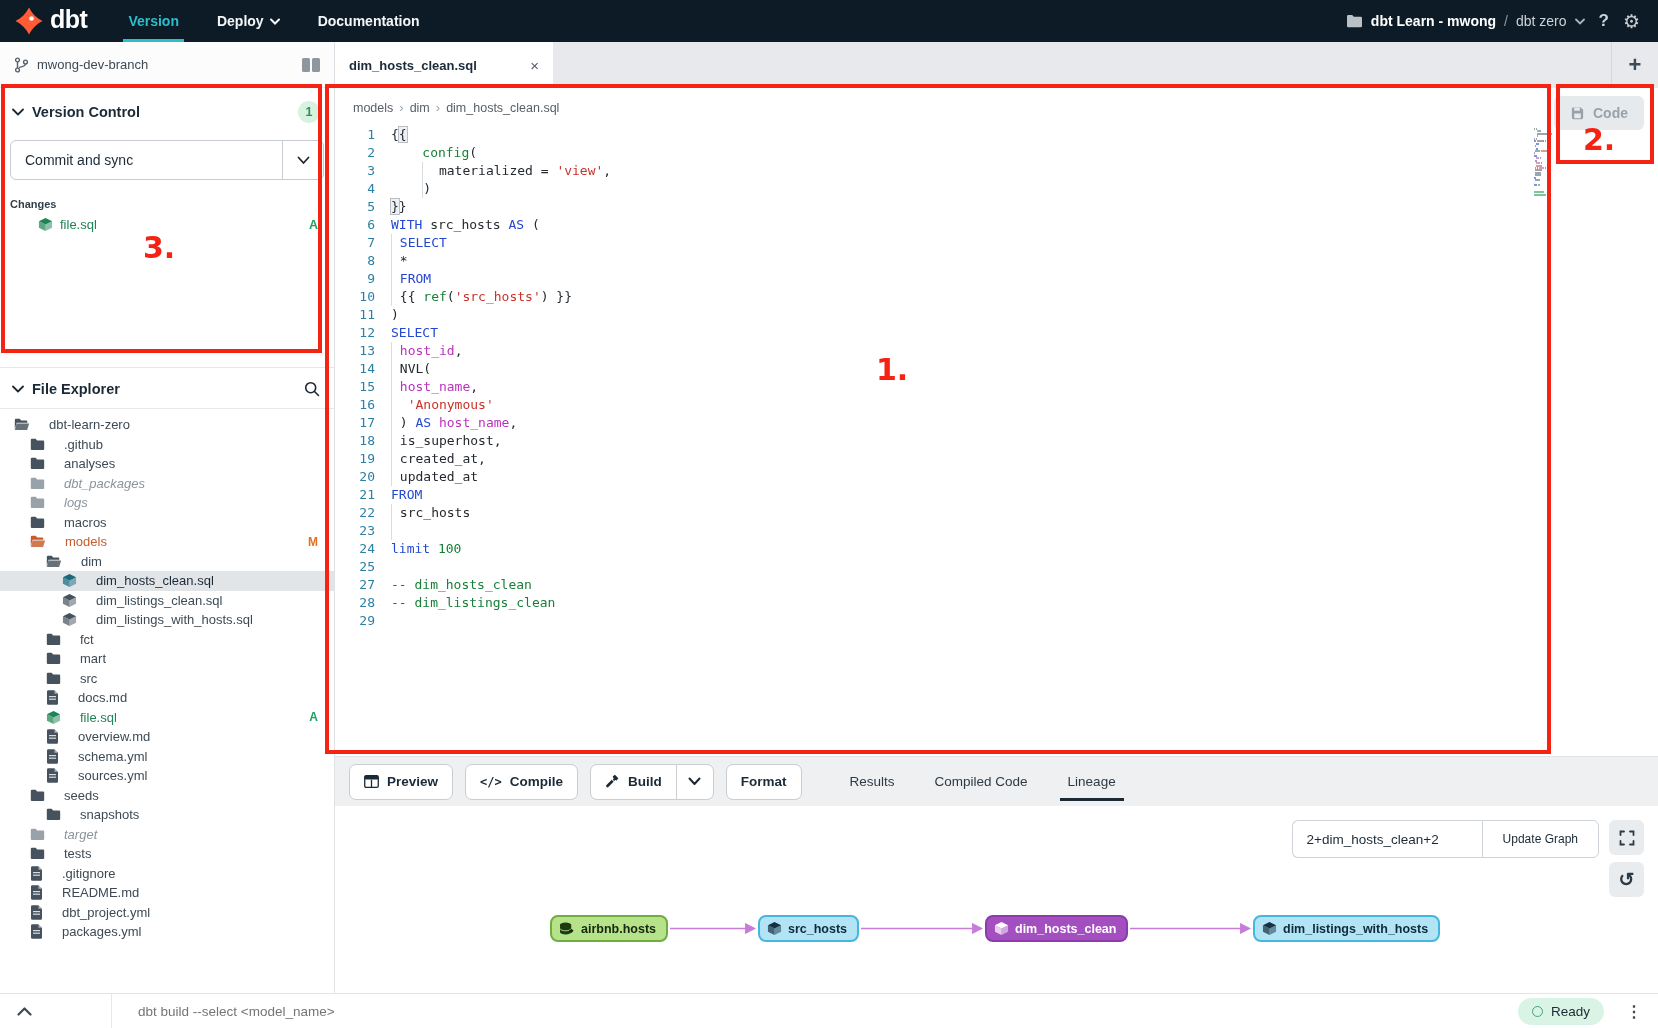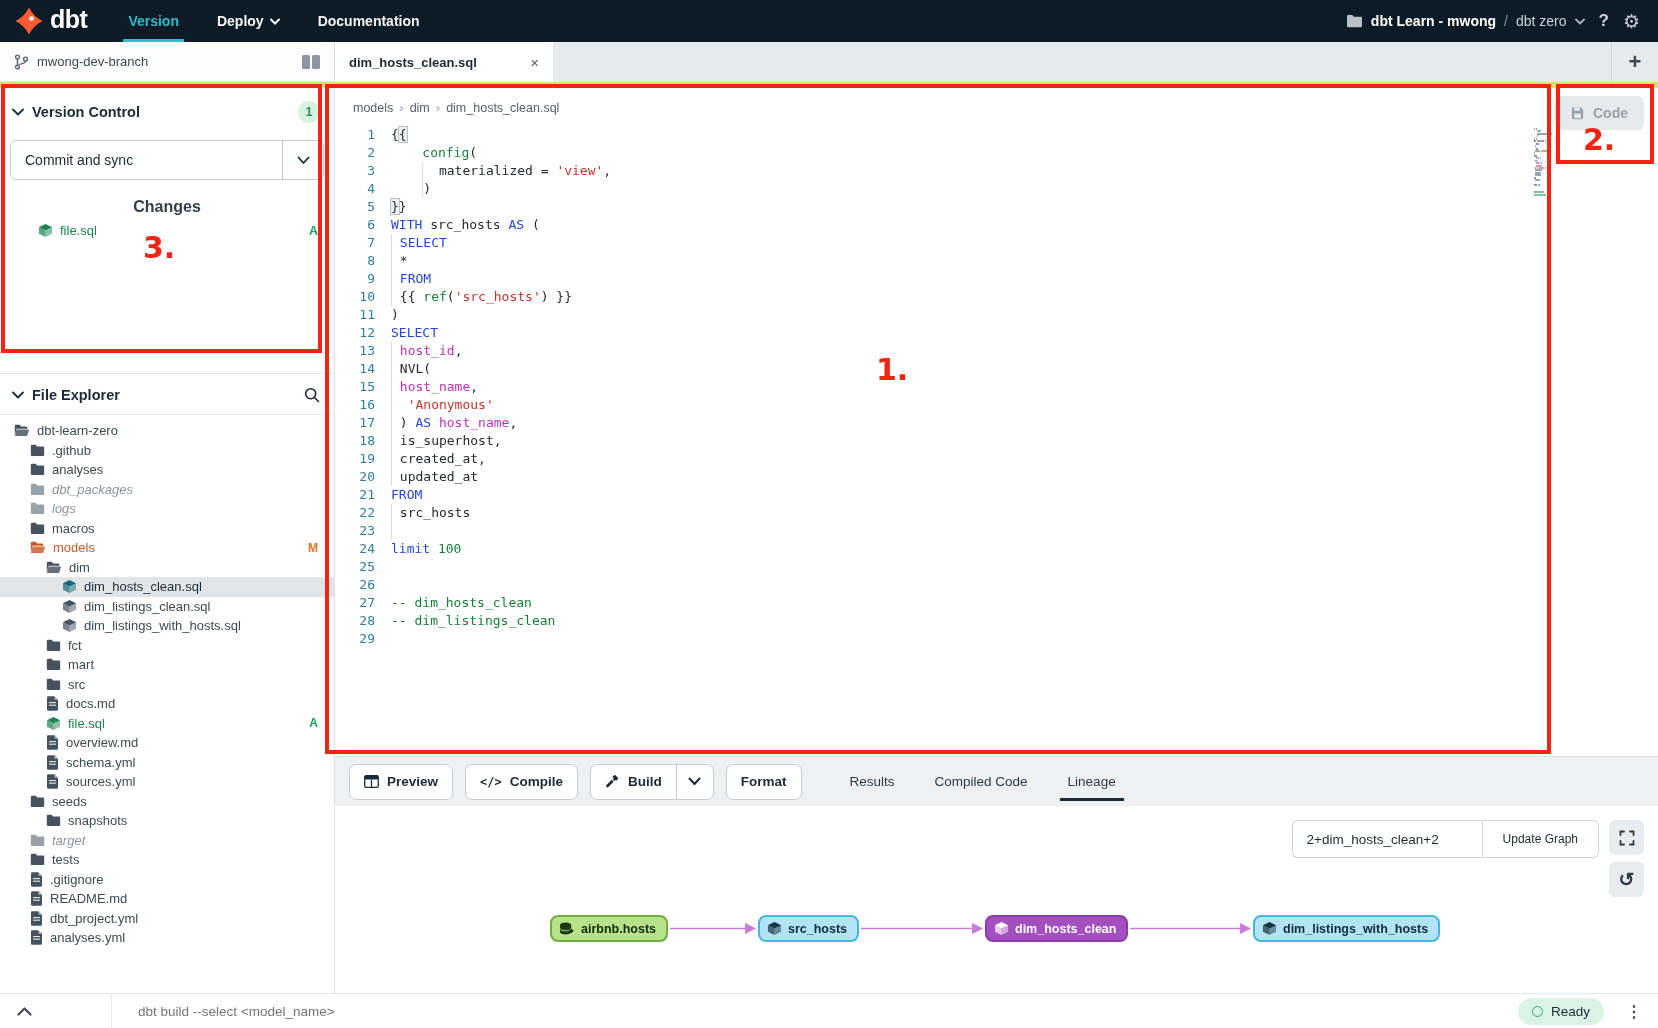--- a/index.html
+++ b/index.html
@@ -17,43 +17,43 @@
   .nav-item.active::after{content:"";position:absolute;left:10px;right:10px;bottom:0;height:3px;background:#2dbecd;}
   .nav-right{margin-left:auto;display:flex;align-items:center;gap:14px;padding-right:18px;}
   .acct{display:flex;align-items:center;gap:8px;font-size:14px;}
   .acct .proj{color:#fff;font-weight:bold;}
   .acct .sep{color:#8d98a1;}
   .acct .env{color:#ccd3d9;}
   .nav-help{color:#ced4da;font-weight:bold;font-size:17px;}
   .nav-gear{color:#c6ccd2;font-size:19px;line-height:1;}
 
   
-  .subbar{position:absolute;left:0;top:42px;right:0;height:40px;display:flex;}
+  .subbar{position:absolute;left:0;top:42px;right:0;height:46px;display:flex;}
   .branchbar{width:335px;background:#fcfcfd;border-bottom:1px solid #e6e9ec;border-right:1px solid #dcdfe3;display:flex;align-items:center;gap:8px;padding:0 14px;box-sizing:border-box;}
   .branch-name{font-size:13px;color:#3d4a55;flex:1;}
   .tabstrip{flex:1;background:#e7e9ec;display:flex;align-items:stretch;}
   .tab{width:218px;background:#fff;display:flex;align-items:center;padding:0 14px;box-sizing:border-box;font-size:13px;font-weight:bold;color:#1b2a36;}
   .tab-close{margin-left:auto;color:#57606a;font-size:15px;font-weight:normal;cursor:pointer;}
   .newtab{margin-left:auto;width:46px;display:flex;align-items:center;justify-content:center;border-left:1px solid #d4d8dc;color:#3d4a55;font-size:22px;font-weight:bold;cursor:pointer;}
 
   
   .sidebar{position:absolute;left:0;top:88px;width:335px;bottom:34px;background:#fff;border-right:1px solid #dfe3e6;box-sizing:border-box;overflow:hidden;}
   .sec-head{display:flex;align-items:center;gap:8px;padding:13px 14px 11px 12px;font-weight:bold;font-size:14.5px;color:#1b2a36;}
   .sec-head .grow{flex:1;}
   .vc-badge{width:22px;height:22px;border-radius:50%;background:#d8f2e0;color:#2f8f57;font-size:12.5px;font-weight:bold;display:flex;align-items:center;justify-content:center;}
   .commit-btn{margin:6px 10px 10px 10px;height:38px;border:1px solid #c6ccd2;border-radius:6px;background:#fff;display:flex;align-items:stretch;overflow:hidden;}
   .commit-label{flex:1;display:flex;align-items:center;padding-left:14px;font-size:14px;color:#1b2a36;cursor:pointer;}
   .commit-caret{width:40px;border-left:1px solid #c6ccd2;display:flex;align-items:center;justify-content:center;cursor:pointer;}
-  .changes-label{padding:8px 10px 4px 10px;font-size:16px;font-weight:bold;color:#333f48;text-align:center;}
+  .changes-label{padding:8px 10px 4px 10px;font-size:11px;font-weight:bold;color:#333f48;}
   .change-row{display:flex;align-items:center;gap:7px;padding:3px 16px 3px 38px;font-size:13px;color:#1e8455;position:relative;}
   .change-status{position:absolute;right:16px;font-weight:bold;color:#19a35f;font-size:12.5px;}
   .fe-sec{border-top:1px solid #e4e7ea;margin-top:132px;}
   .fe-head{border-bottom:1px solid #e8ebee;}
   .tree{padding-top:6px;font-size:13px;color:#3d4a55;}
-  .tree-row{display:flex;align-items:center;gap:7px;height:19.5px;position:relative;cursor:pointer;}
+  .tree-row{display:flex;align-items:center;gap:19px;height:19.5px;position:relative;cursor:pointer;}
   .tree-row.selected{background:#e2e5e8;}
   .tree-row .lbl{white-space:nowrap;}
   .tree-row.muted .lbl{color:#8b949c;font-style:italic;}
   .tree-row.orange .lbl{color:#c75b2b;}
   .tree-row.green .lbl{color:#1e8455;}
   .tree-row.selected .lbl{color:#1b2a36;}
   .tree-badge{position:absolute;right:16px;font-weight:bold;font-size:12px;}
   .tree-badge.M{color:#e8701f;} .tree-badge.A{color:#19a35f;}
   .ticon{flex:none;display:flex;}
 
@@ -489,21 +489,21 @@
         </div>
         <div class="tree-row" style="padding-left: 30px;">
           <span class="ticon">
             <svg width="13" height="15" viewBox="0 0 13 15">
               <path d="M1 1.5 a1.2 1.2 0 0 1 1.2 -1.2 h6.3 L12 3.8 v9.7 a1.2 1.2 0 0 1 -1.2 1.2 h-8.6 A1.2 1.2 0 0 1 1 13.5 z" fill="#46525d"></path>
               <path d="M8.5 0.3 V3.8 H12" fill="#fff" fill-opacity="0.55"></path>
               <rect x="3" y="6" width="7" height="1.2" fill="#fff" fill-opacity="0.8"></rect>
               <rect x="3" y="8.6" width="7" height="1.2" fill="#fff" fill-opacity="0.8"></rect>
             </svg>
           </span>
-          <span class="lbl">analyses.yml</span>
+          <span class="lbl">packages.yml</span>
         </div>
       </div>
   </div>
 
   <div class="editorcol">
     <div class="breadcrumb">
       <span>models</span>
       <span class="crumb-sep">›</span>
       <span>dim</span>
       <span class="crumb-sep">›</span>
@@ -538,21 +538,20 @@
         <div class="cl"><span class="ln">16</span><span><span class="tok-g"></span><span class="tok-d">  </span><span class="tok-s">'Anonymous'</span></span></div>
         <div class="cl"><span class="ln">17</span><span><span class="tok-g"></span><span class="tok-d"> ) </span><span class="tok-k">AS</span><span class="tok-d"> </span><span class="tok-v">host_name</span><span class="tok-d">,</span></span></div>
         <div class="cl"><span class="ln">18</span><span><span class="tok-g"></span><span class="tok-d"> is_superhost,</span></span></div>
         <div class="cl"><span class="ln">19</span><span><span class="tok-g"></span><span class="tok-d"> created_at,</span></span></div>
         <div class="cl"><span class="ln">20</span><span><span class="tok-g"></span><span class="tok-d"> updated_at</span></span></div>
         <div class="cl"><span class="ln">21</span><span><span class="tok-k">FROM</span></span></div>
         <div class="cl"><span class="ln">22</span><span><span class="tok-g"></span><span class="tok-d"> src_hosts</span></span></div>
         <div class="cl"><span class="ln">23</span><span><span class="tok-g"></span></span></div>
         <div class="cl"><span class="ln">24</span><span><span class="tok-k">limit</span><span class="tok-d"> </span><span class="tok-n2">100</span></span></div>
         <div class="cl"><span class="ln">25</span><span></span></div>
-        <div class="cl"><span class="ln">26</span><span></span></div>
         <div class="cl"><span class="ln">27</span><span><span class="tok-c">-- dim_hosts_clean</span></span></div>
         <div class="cl"><span class="ln">28</span><span><span class="tok-c">-- dim_listings_clean</span></span></div>
         <div class="cl"><span class="ln">29</span><span></span></div>
       </div>
     <div class="minimap" id="minimap">
         <div class="mm-line"><span class="mm-seg" style="width: 1px; background: rgb(154, 165, 173);"></span><span class="mm-seg" style="width: 1px; background: rgb(154, 165, 173);"></span></div>
         <div class="mm-line"><span class="mm-seg" style="width: 2.2px;"></span><span class="mm-seg" style="width: 3.3px; background: rgb(127, 196, 154);"></span><span class="mm-seg" style="width: 1px; background: rgb(154, 165, 173);"></span></div>
         <div class="mm-line"><span class="mm-seg" style="width: 2.2px;"></span><span class="mm-seg" style="width: 0px;"></span><span class="mm-seg" style="width: 9.35px; background: rgb(154, 165, 173);"></span><span class="mm-seg" style="width: 3.3px; background: rgb(224, 154, 149);"></span><span class="mm-seg" style="width: 1px; background: rgb(154, 165, 173);"></span></div>
         <div class="mm-line"><span class="mm-seg" style="width: 2.2px;"></span><span class="mm-seg" style="width: 0px;"></span><span class="mm-seg" style="width: 1px; background: rgb(154, 165, 173);"></span></div>
         <div class="mm-line"><span class="mm-seg" style="width: 1px; background: rgb(154, 165, 173);"></span><span class="mm-seg" style="width: 1px; background: rgb(154, 165, 173);"></span></div>

